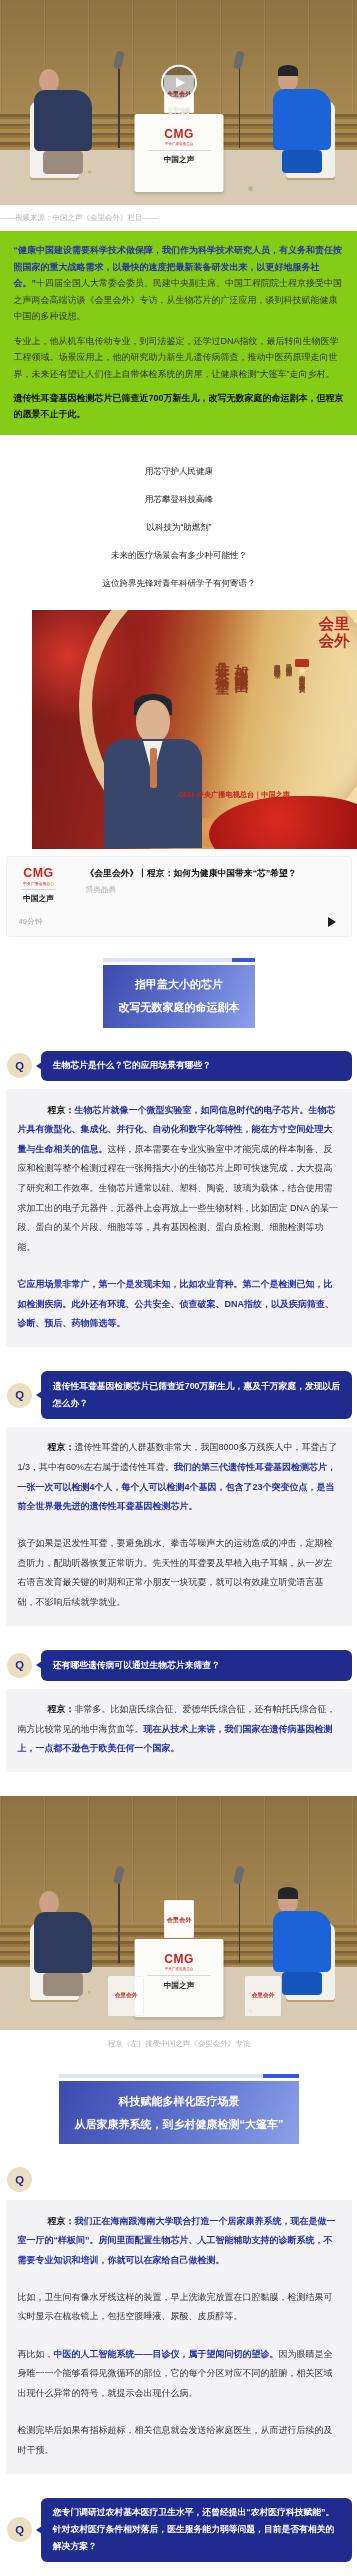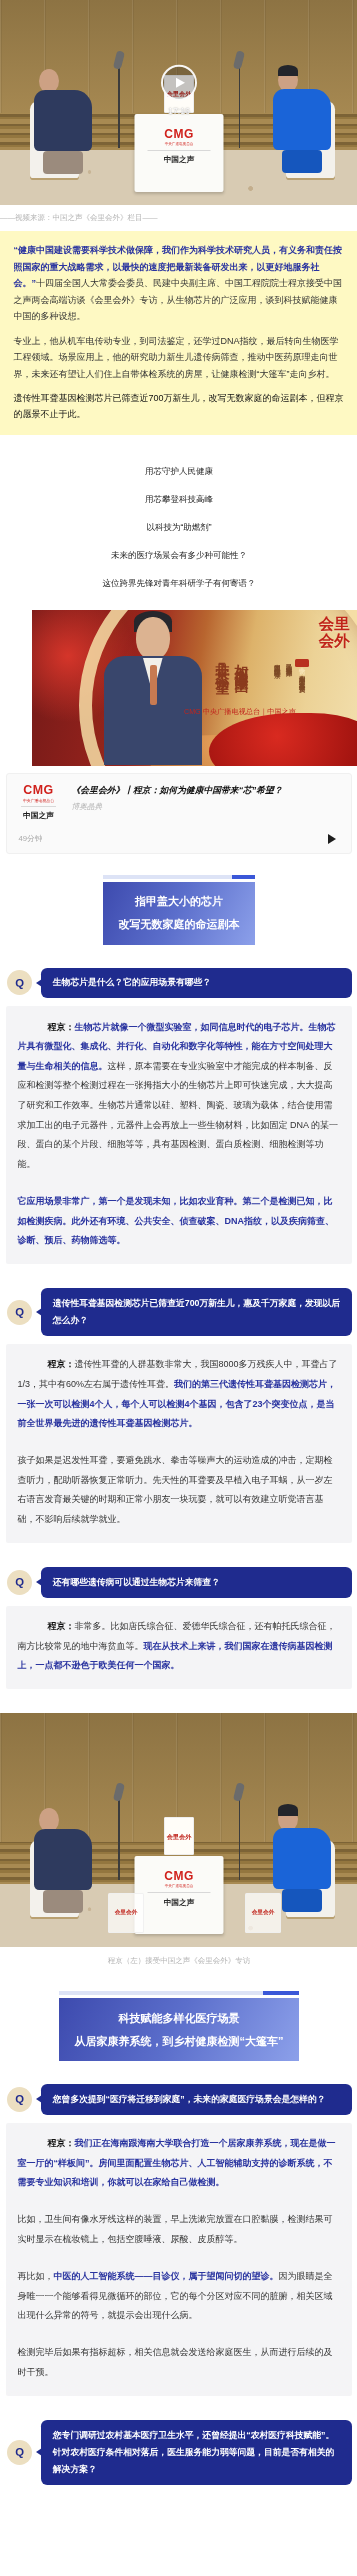--- a/index.html
+++ b/index.html
@@ -40,28 +40,28 @@
   .cube{position:absolute;width:34px;height:38px;background:rgba(255,255,255,.72);border:1px solid rgba(240,240,240,.9);
     border-radius:1.5px;color:#c0251d;font-weight:800;font-size:5.7px;display:flex;align-items:center;justify-content:center;text-align:center;}
   .play-wrap{position:absolute;left:50%;top:44%;transform:translate(-50%,-50%);text-align:center;z-index:5;}
   .play-circle{width:32px;height:32px;margin:0 auto;border:2.1px solid rgba(255,255,255,.95);border-radius:50%;
     background:rgba(20,20,20,.25);display:flex;align-items:center;justify-content:center;}
   .play-tri{width:0;height:0;border-top:5.7px solid transparent;border-bottom:5.7px solid transparent;border-left:9.3px solid #fff;margin-left:3.1px;}
   .duration{margin-top:4.6px;color:#fff;font-size:8.8px;text-shadow:0 0.5px 1.5px rgba(0,0,0,.5);}
 
   
   .caption{padding:7.7px 0 8.2px;text-align:left;color:#b3b3b3;font-size:7.5px;}
-  .intro{background:#fef9c3;padding:11.3px 13.4px 12.4px;font-size:9px;line-height:1.84;}
+  .intro{background:#84cc16;padding:11.3px 13.4px 12.4px;font-size:9px;line-height:1.84;}
   .intro p{margin:0 0 7.7px;}
   .intro p:last-child{margin-bottom:0;}
   .teaser{padding:14.4px 0 6.2px;text-align:center;color:#222;font-size:8.5px;}
   .teaser p{margin:16px 0 14px;}
 
   
-  .promo{position:relative;height:156px;overflow:hidden;
+  .promo{position:relative;height:239px;overflow:hidden;
     background:linear-gradient(100deg,#741a18 0%,#9c241d 34%,#b8652f 50%,#ddb26a 64%,#ecd296 82%,#f2dfae 100%);margin-left:32px;}
   .promo .ring{position:absolute;right:-36px;top:-62px;width:289px;height:289px;border-radius:50%;
     border:13.4px solid rgba(246,222,166,.85);box-shadow:0 0 20.6px rgba(140,60,20,.35) inset;}
   .promo .glow{position:absolute;left:-31px;top:-20.6px;width:134px;height:134px;border-radius:50%;
     background:radial-gradient(circle,#d5352a 0%,rgba(170,30,25,0) 70%);}
   .promo .silk{position:absolute;right:-20.6px;bottom:-24px;width:170px;height:77px;border-radius:50% 40% 10% 50%;
     background:radial-gradient(circle at 40% 30%,#d92a20,#a31410 70%);}
   .promo .wavegold{position:absolute;right:77px;bottom:-15.5px;width:134px;height:46px;border-radius:50%;
     background:radial-gradient(circle at 50% 20%,#e8a25c,#c77a36 75%);opacity:.8;}
   .promo .portrait{position:absolute;left:62px;bottom:0;width:118px;height:155px;}
@@ -70,31 +70,31 @@
   .promo .portrait .body{position:absolute;top:45px;left:10.3px;width:98px;height:109px;border-radius:20.6px 20.6px 0 0;background:#39466c;}
   .promo .portrait .shirt{position:absolute;top:47px;left:49px;width:19.6px;height:36px;background:#f2f0ea;clip-path:polygon(0 0,100% 0,50% 100%);}
   .promo .portrait .tie{position:absolute;top:54px;left:56px;width:7.2px;height:40px;background:#c77a52;border-radius:2.1px;}
   .promo .logo{position:absolute;right:8.2px;top:6.2px;text-align:center;color:#c02318;font-weight:900;font-size:15.5px;line-height:1.06;
     text-shadow:0 0.5px 0 rgba(255,255,255,.3);}
   .promo .vtitle{position:absolute;right:107px;top:43px;writing-mode:vertical-rl;color:#8a3a1d;font-weight:800;
     font-size:14px;letter-spacing:2.6px;line-height:1.35;}
   .promo .vcredit{position:absolute;right:49px;top:49px;writing-mode:vertical-rl;color:#7d4a26;font-weight:700;
     font-size:6.2px;letter-spacing:1px;line-height:1.9;}
   .promo .vtag{display:inline-block;background:#b8301f;color:#f6e3b5;padding:3.1px 1px;border-radius:1.5px;font-weight:800;}
-  .promo .brand{position:absolute;right:62px;bottom:49px;color:#c0251d;font-weight:400;font-size:7.2px;}
+  .promo .brand{position:absolute;right:68px;bottom:49px;color:#c0251d;font-weight:700;font-size:7.2px;}
 
   
   .audio{margin:7.2px 6.2px 0;background:#fafafa;border:0.5px solid #f0f0f0;border-radius:3.1px;padding:10.3px 11.3px 9.3px;}
   .audio .top{display:flex;align-items:flex-start;}
   .audio .logo-box{width:40px;text-align:center;flex-shrink:0;}
   .audio .logo-cmg{color:#d0211c;font-weight:800;font-size:12.4px;letter-spacing:0.5px;line-height:1;}
   .audio .logo-sub{color:#d0211c;font-size:3.9px;margin-top:1px;}
   .audio .logo-line{height:0.5px;background:#d9d9d9;margin:3.6px 2.1px;}
   .audio .logo-voc{color:#1d1d1d;font-weight:800;font-size:7.7px;}
-  .audio .meta{margin-left:13px;flex:1;font-style:italic;}
+  .audio .meta{margin-left:27px;flex:1;}
   .audio .title{font-size:8.8px;font-weight:700;color:#111;line-height:1.5;}
   .audio .src{color:#b5b5b5;font-size:7.7px;margin-top:4.1px;}
   .audio .bottom{display:flex;align-items:center;justify-content:space-between;margin-top:13.4px;}
   .audio .dur{color:#a9a9a9;font-size:7.7px;}
   .audio .play-btn{width:0;height:0;border-top:5.7px solid transparent;border-bottom:5.7px solid transparent;border-left:8.8px solid #1d1d1d;margin-right:3.1px;}
 
   
   .sec{text-align:center;margin:20.6px 0 23px;}
   .sec .inner{display:inline-block;position:relative;}
   .sec .bar{height:4.1px;margin:0 0 3.1px;background:#dde3f6;position:relative;}
@@ -109,21 +109,21 @@
     display:flex;align-items:center;justify-content:center;flex-shrink:0;position:relative;z-index:2;}
   .q-bubble{position:relative;flex:1;margin:0 6.2px 0 9.3px;background:#1f2b8e;color:#fff;font-weight:700;
     font-size:8.8px;line-height:1.95;padding:6.7px 11.3px;border-radius:6.2px;}
   .q-bubble::before{content:"";position:absolute;left:-5.7px;top:50%;transform:translateY(-50%);
     border-top:4.6px solid transparent;border-bottom:4.6px solid transparent;border-right:6.7px solid #1f2b8e;}
   .answer{margin:8.2px 6.2px 0;background:#f4f4f6;border-radius:2.1px;padding:11.3px 11.3px 13.4px;font-size:9px;line-height:2.18;color:#333;}
   .answer p{margin:0 0 17.5px;}
   .answer p:last-child{margin-bottom:0;}
   .seg-sp{color:#111;font-weight:700;padding-left:30px;}
   .seg-b{color:#2a34a0;font-weight:700;}
-  .seg-k{color:#111;font-weight:400;}
+  .seg-k{color:#111;font-weight:700;}
   .seg-n{color:#333;}
 
   .photo-caption{padding:8.2px 0 5.2px;text-align:center;color:#b3b3b3;font-size:7.5px;}
 </style>
 </head>
 <body>
 
 <div class="page">
 
   <div class="studio" style="height:205px;">
@@ -317,21 +317,20 @@
       <div class="box">
         <div>科技赋能多样化医疗场景</div>
         <div>从居家康养系统，到乡村健康检测“大篷车”</div>
       </div>
     </div>
   </div>
 
   <div class="qa">
     <div class="q-row">
       <div class="q-badge">Q</div>
-      <div class="q-bubble">您曾多次提到“医疗将迁移到家庭”，未来的家庭医疗场景会是怎样的？</div>
     </div>
     <div class="answer">
         <p><span class="seg-sp">程京：</span><span class="seg-b">我们正在海南跟海南大学联合打造一个居家康养系统，现在是做一室一厅的“样板间”。房间里面配置生物芯片、人工智能辅助支持的诊断系统，不需要专业知识和培训，你就可以在家给自己做检测。</span></p>
         <p><span class="seg-n">比如，卫生间有像水牙线这样的装置，早上洗漱完放置在口腔黏膜，检测结果可实时显示在梳妆镜上，包括空腹唾液、尿酸、皮质醇等。</span></p>
         <p><span class="seg-n">再比如，</span><span class="seg-b">中医的人工智能系统——目诊仪，属于望闻问切的望诊。</span><span class="seg-n">因为眼睛是全身唯一一个能够看得见微循环的部位，它的每个分区对应不同的脏腑，相关区域出现什么异常的符号，就提示会出现什么病。</span></p>
         <p><span class="seg-n">检测完毕后如果有指标超标，相关信息就会发送给家庭医生，从而进行后续的及时干预。</span></p>
       </div>
   </div>
 
   <div class="qa">

